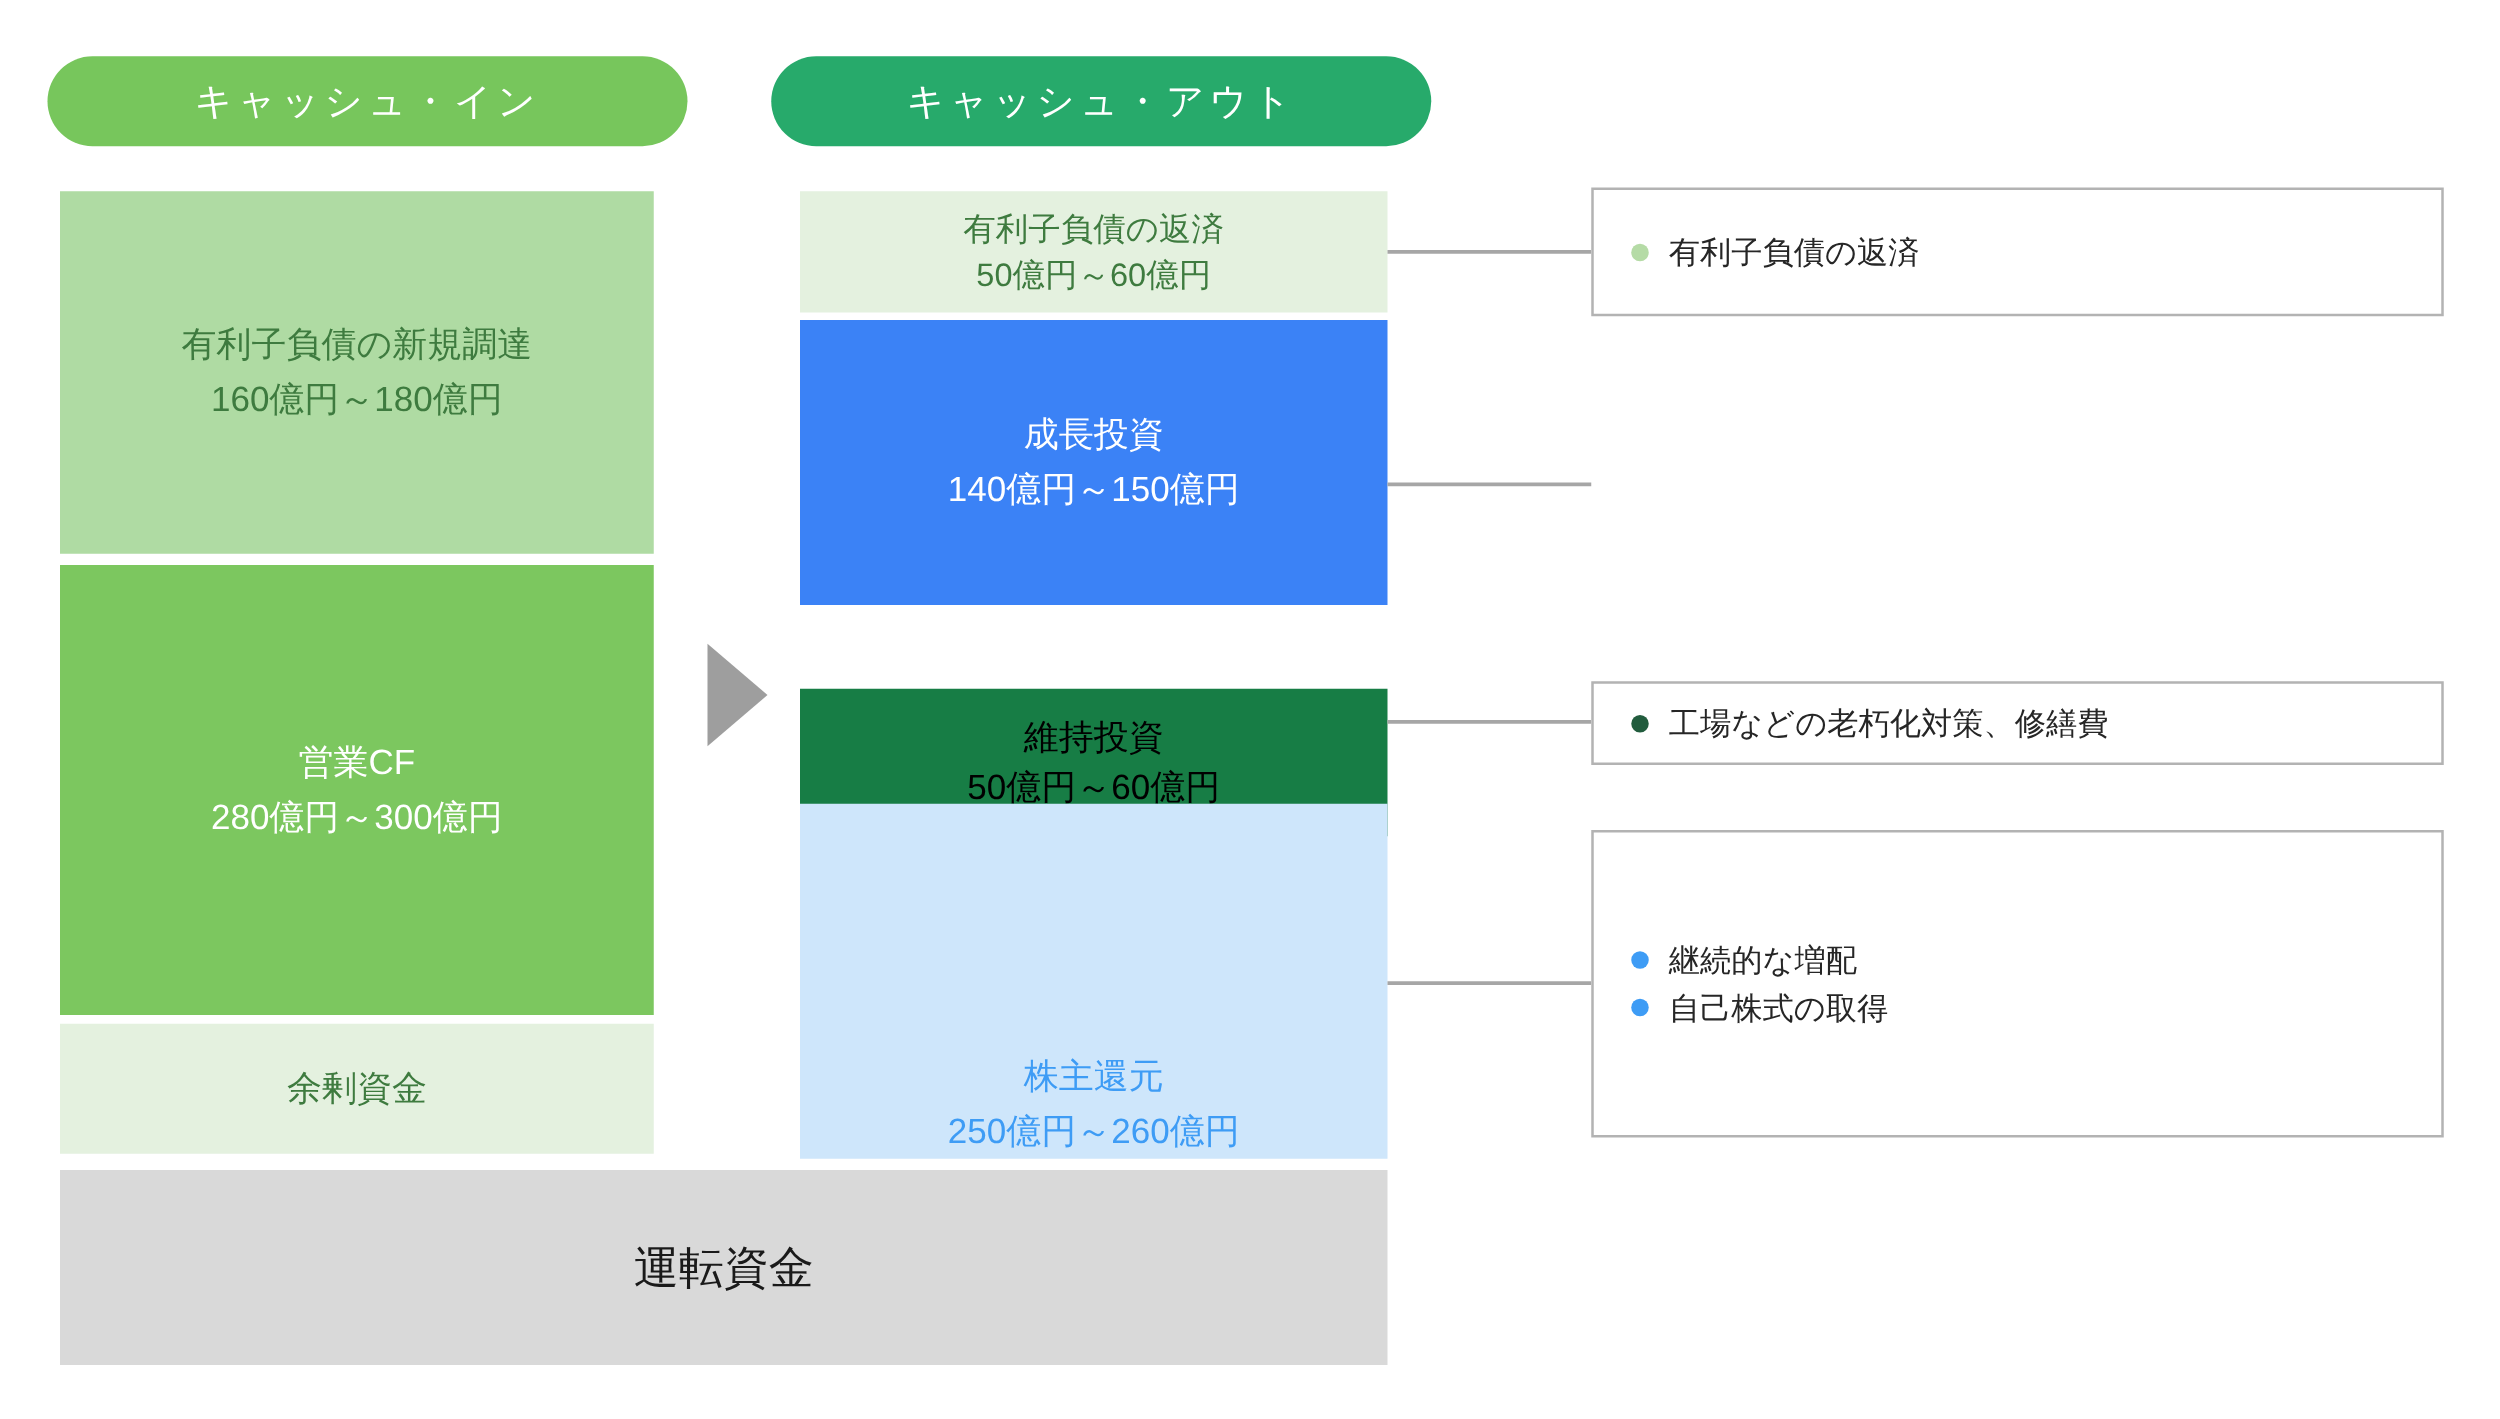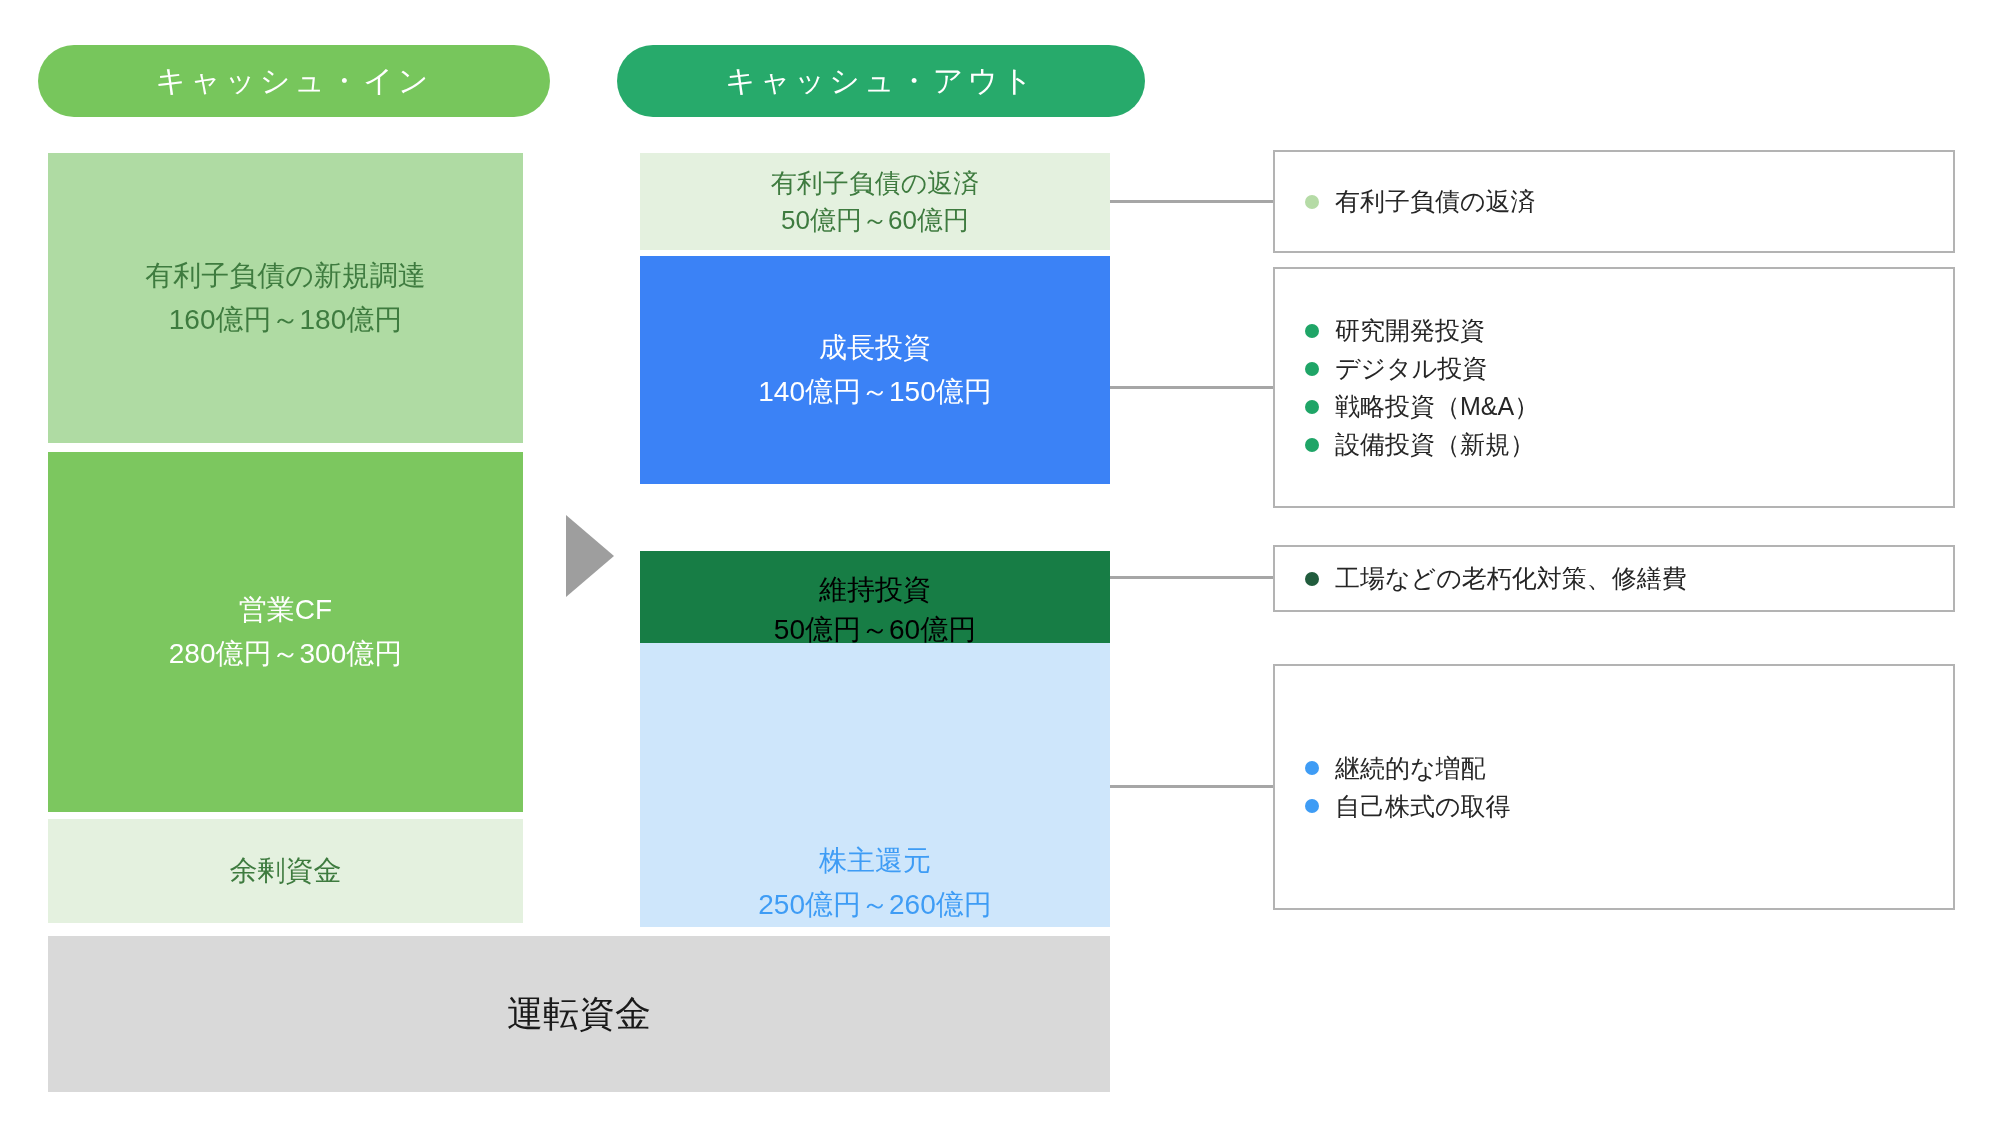--- a/index.html
+++ b/index.html
@@ -123,38 +123,20 @@
   <div class="connector c3"></div>
   <div class="connector c4"></div>
 
   <div class="dbox dbox-1">
     <div class="ditem">
       <span class="bullet b-light"></span>
       <span>有利子負債の返済</span>
     </div>
   </div>
 
-  <div class="dbox dbox-2">
-    <div class="ditem">
-      <span class="bullet b-green"></span>
-      <span>研究開発投資</span>
-    </div>
-    <div class="ditem">
-      <span class="bullet b-green"></span>
-      <span>デジタル投資</span>
-    </div>
-    <div class="ditem">
-      <span class="bullet b-green"></span>
-      <span>戦略投資（M&amp;A）</span>
-    </div>
-    <div class="ditem">
-      <span class="bullet b-green"></span>
-      <span>設備投資（新規）</span>
-    </div>
-  </div>
 
   <div class="dbox dbox-3">
     <div class="ditem">
       <span class="bullet b-dark"></span>
       <span>工場などの老朽化対策、修繕費</span>
     </div>
   </div>
 
   <div class="dbox dbox-4">
     <div class="ditem">

